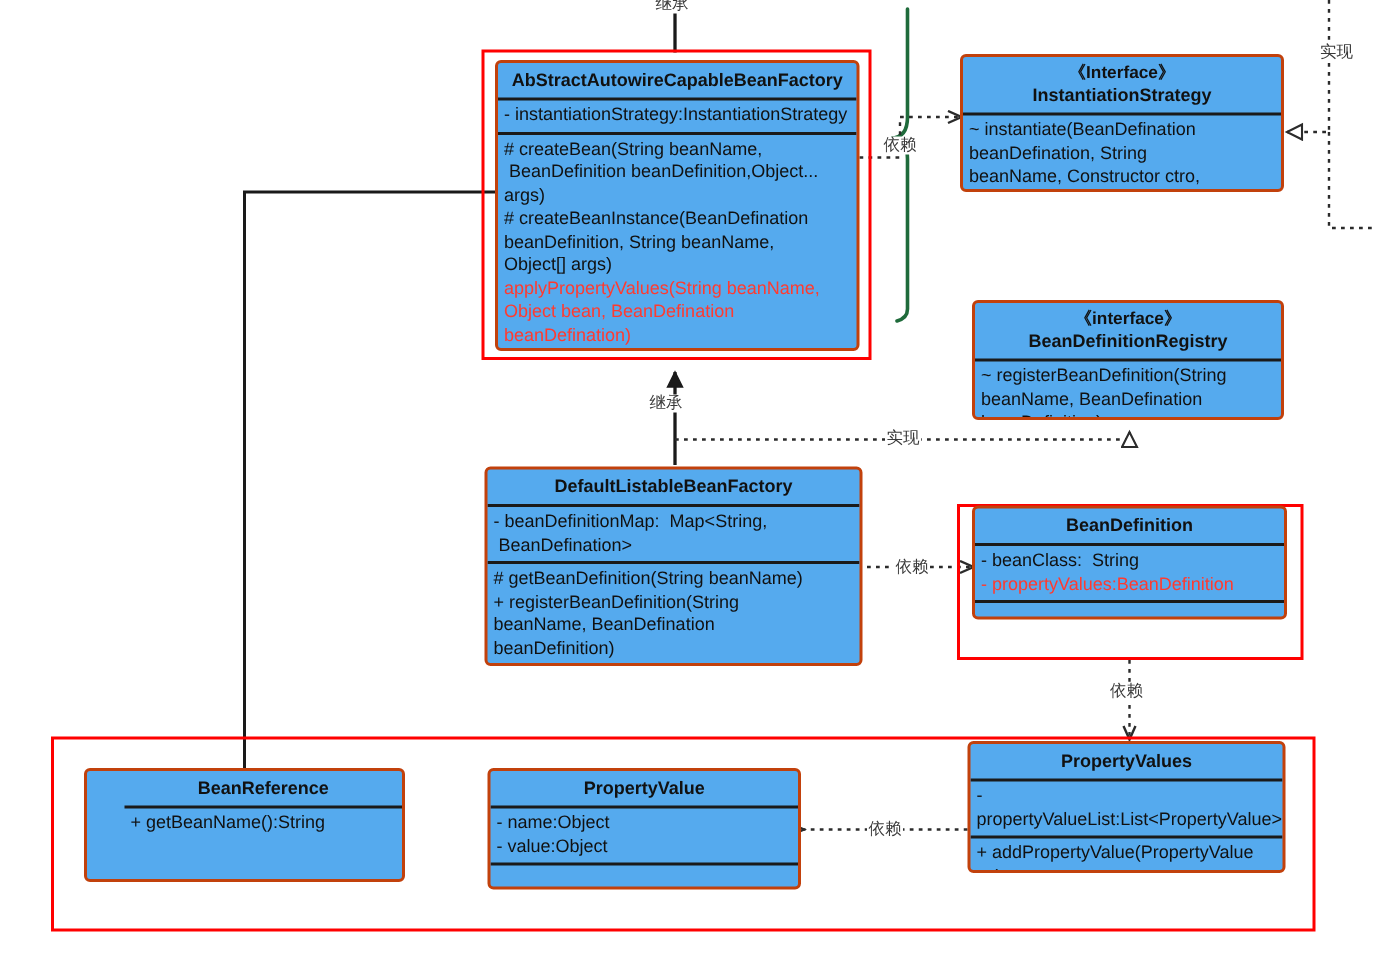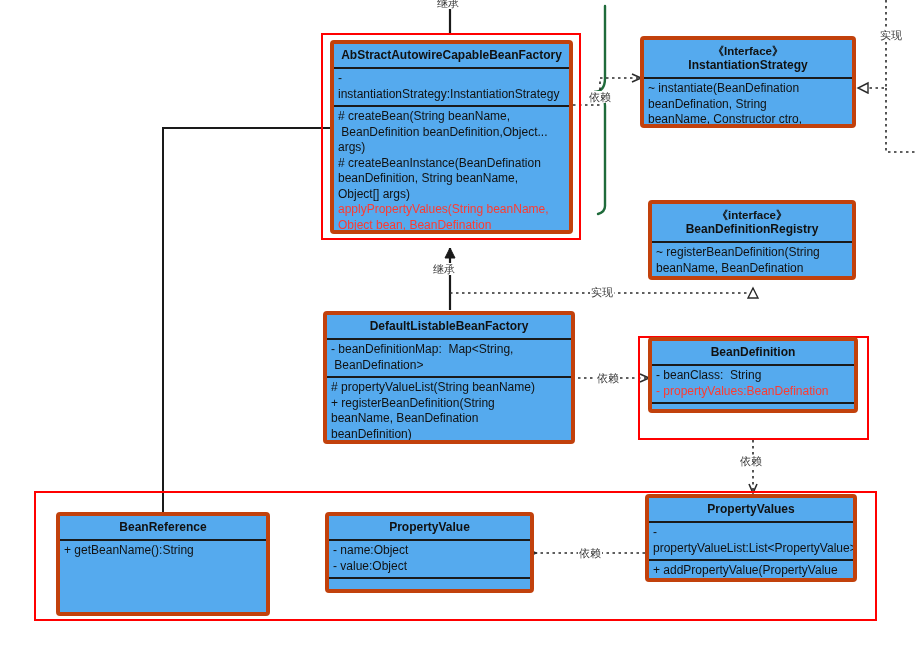--- a/index.html
+++ b/index.html
@@ -9,21 +9,21 @@
   }
   #stage{position:absolute;left:0;top:0;width:918px;height:648px;}
 
   
   #wires{position:absolute;left:0;top:0;width:918px;height:648px;pointer-events:none;}
 
   
   .uml{
     position:absolute;
     background:#55AAEE;
-    border:4px solid #c2410c;
+    border:2px solid #c2410c;
     border-radius:4px;
     box-sizing:border-box;
     color:#111111;
     overflow:hidden;
   }
   .uml .title{
     text-align:center;
     font-weight:bold;
     font-size:12px;
     line-height:15px;
@@ -187,37 +187,37 @@
     </div>
   </div>
 
   <div class="uml" style="left:323px;top:311px;width:252px;height:133px;">
     <div class="title">DefaultListableBeanFactory</div>
     <div class="compart">
       <span class="mem">- beanDefinitionMap:  Map&lt;String,
  BeanDefination&gt;</span>
     </div>
     <div class="compart">
-      <span class="mem"># propertyValueList(String beanName)</span>
+      <span class="mem"># getBeanDefinition(String beanName)</span>
       <span class="mem">+ registerBeanDefinition(String
 beanName, BeanDefination
 beanDefinition)</span>
     </div>
   </div>
 
   <div class="uml" style="left:648px;top:337px;width:210px;height:76px;">
     <div class="title">BeanDefinition</div>
     <div class="compart">
       <span class="mem">- beanClass:  String</span>
-      <span class="mem red">- propertyValues:BeanDefination</span>
+      <span class="mem red">- propertyValues:BeanDefinition</span>
     </div>
     <div class="compart empty"></div>
   </div>
 
-  <div class="uml" style="left:56px;top:512px;width:214px;height:104px;">
+  <div class="uml" style="left:56px;top:512px;width:214px;height:76px;padding-left:25px;">
     <div class="title">BeanReference</div>
     <div class="compart">
       <span class="mem">+ getBeanName():String</span>
     </div>
   </div>
 
   <div class="uml" style="left:325px;top:512px;width:209px;height:81px;">
     <div class="title">PropertyValue</div>
     <div class="compart">
       <span class="mem">- name:Object</span>

